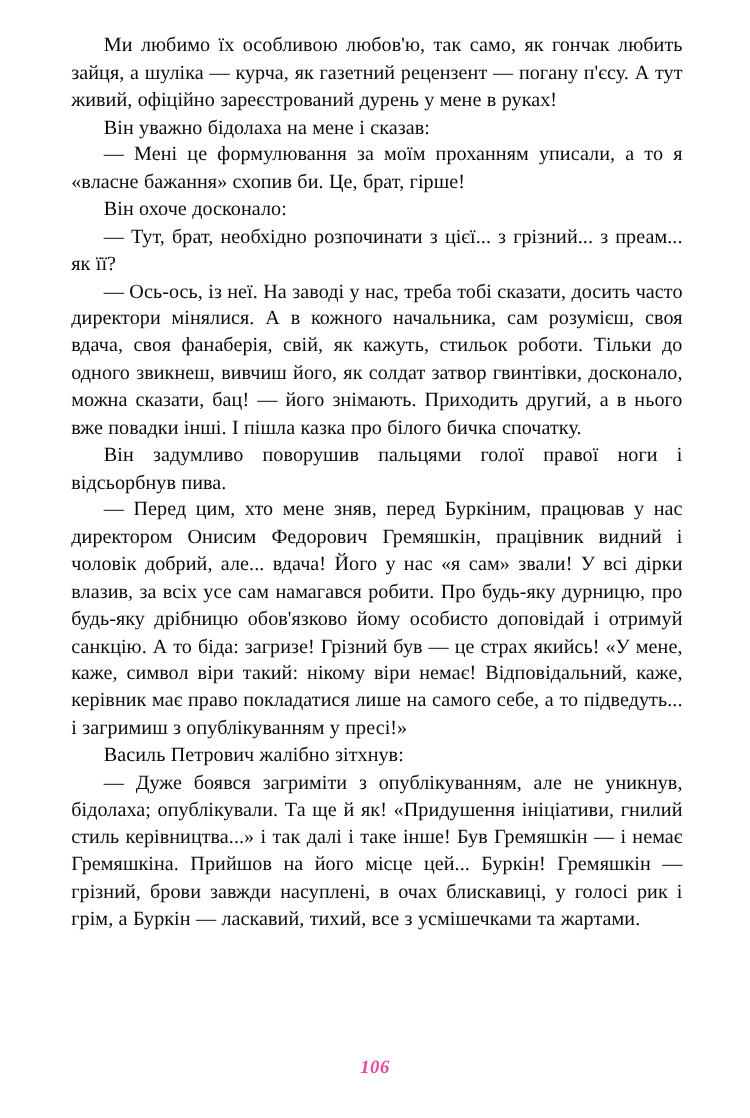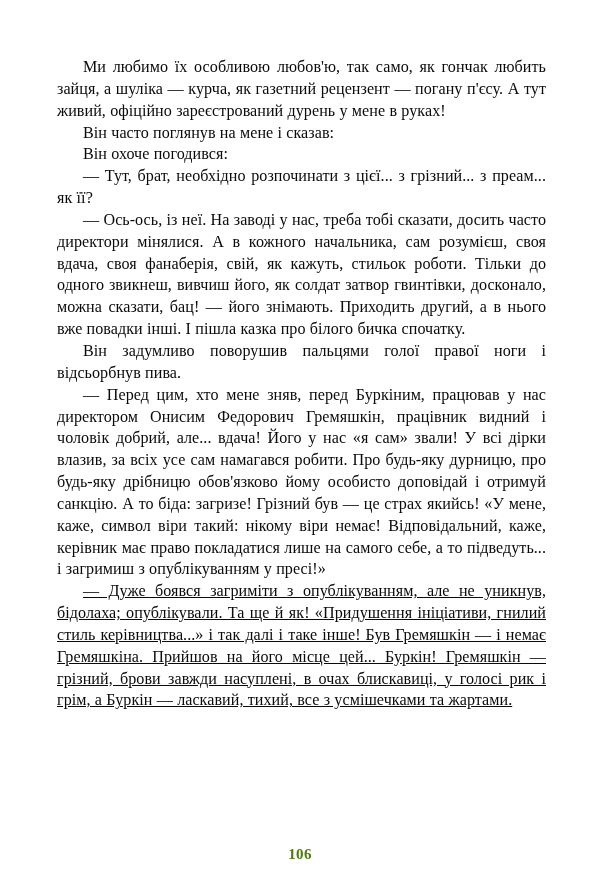--- a/index.html
+++ b/index.html
@@ -25,65 +25,66 @@
     width: 600px;
     height: 894px;
     background: #ffffff;
   }
 
   .text-block {
     position: absolute;
     left: 57px;
     top: 26px;
     width: 489px;
-    margin-top: 30px;
   }
 
   p.para {
     margin: 0;
     padding: 0;
     text-indent: 26px;
     text-align: justify;
     font-size: 16.1px;
     line-height: 21.85px;
     letter-spacing: 0.05px;
     word-spacing: 0.2px;
     hyphens: manual;
     -webkit-hyphens: manual;
   }
 
   
   p.para:last-of-type {
     text-align: justify;
-    text-decoration: underline;
   }
 
   .page-number {
     position: absolute;
     left: 0;
     top: 846px;
     width: 600px;
     text-align: center;
     font-size: 15px;
+    font-style: italic;
     font-weight: 600;
     letter-spacing: 0.4px;
-    color: #4d7c0f;
+    color: #ec4899;
   }
 </style>
 </head>
 <body>
 
 <div class="page">
 
   <div class="text-block">
     <p class="para">Ми любимо їх особливою любов'ю, так само, як гончак любить зайця, а шуліка — курча, як газетний рецензент — погану п'єсу. А тут живий, офіційно зареєстрований дурень у мене в руках!</p>
-    <p class="para">Він часто поглянув на мене і сказав:</p>
-    <p class="para">Він охоче погодився:</p>
+    <p class="para">Він уважно бідолаха на мене і сказав:</p>
+    <p class="para">— Мені це формулювання за моїм проханням уписали, а то я «власне бажання» схопив би. Це, брат, гірше!</p>
+    <p class="para">Він охоче досконало:</p>
     <p class="para">— Тут, брат, необхідно розпочинати з цієї... з грізний... з преам... як її?</p>
     <p class="para">— Ось-ось, із неї. На заводі у нас, треба тобі сказати, досить часто директори мінялися. А в кожного начальника, сам розумієш, своя вдача, своя фанаберія, свій, як кажуть, стильок роботи. Тільки до одного звикнеш, вивчиш його, як солдат затвор гвинтівки, досконало, можна сказати, бац! — його знімають. Приходить другий, а в нього вже повадки інші. І пішла казка про білого бичка спочатку.</p>
     <p class="para">Він задумливо поворушив пальцями голої правої ноги і відсьорбнув пива.</p>
     <p class="para">— Перед цим, хто мене зняв, перед Буркіним, працював у нас директором Онисим Федорович Гремяшкін, працівник видний і чоловік добрий, але... вдача! Його у нас «я сам» звали! У всі дірки влазив, за всіх усе сам намагався робити. Про будь-яку дурницю, про будь-яку дрібницю обов'язково йому особисто доповідай і отримуй санкцію. А то біда: загризе! Грізний був — це страх якийсь! «У мене, каже, символ віри такий: нікому віри немає! Відповідальний, каже, керівник має право покладатися лише на самого себе, а то підведуть... і загримиш з опублікуванням у пресі!»</p>
+    <p class="para">Василь Петрович жалібно зітхнув:</p>
     <p class="para">— Дуже боявся загриміти з опублікуванням, але не уникнув, бідолаха; опублікували. Та ще й як! «Придушення ініціативи, гнилий стиль керівництва...» і так далі і таке інше! Був Гремяшкін — і немає Гремяшкіна. Прийшов на його місце цей... Буркін! Гремяшкін — грізний, брови завжди насуплені, в очах блискавиці, у голосі рик і грім, а Буркін — ласкавий, тихий, все з усмішечками та жартами.</p>
   </div>
 
   <div class="page-number">106</div>
 
 </div>
 
 </body></html>

